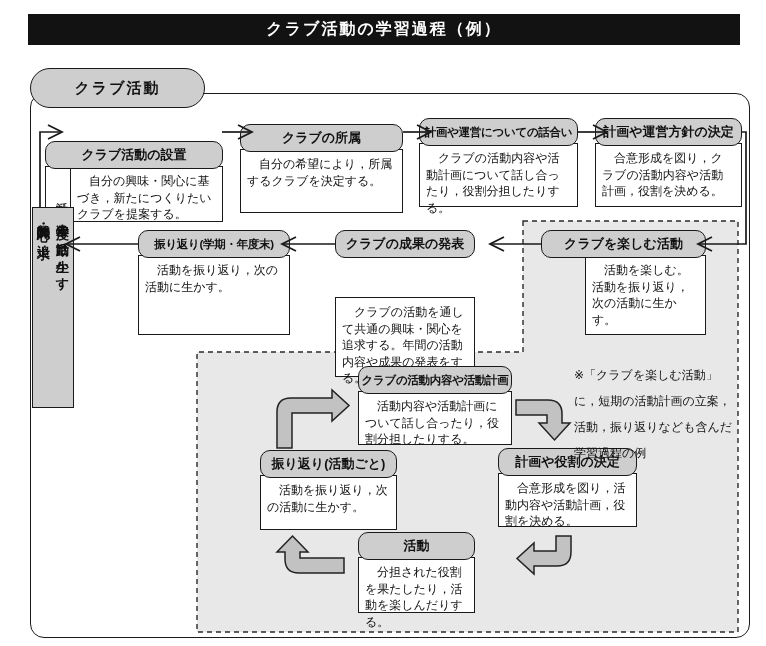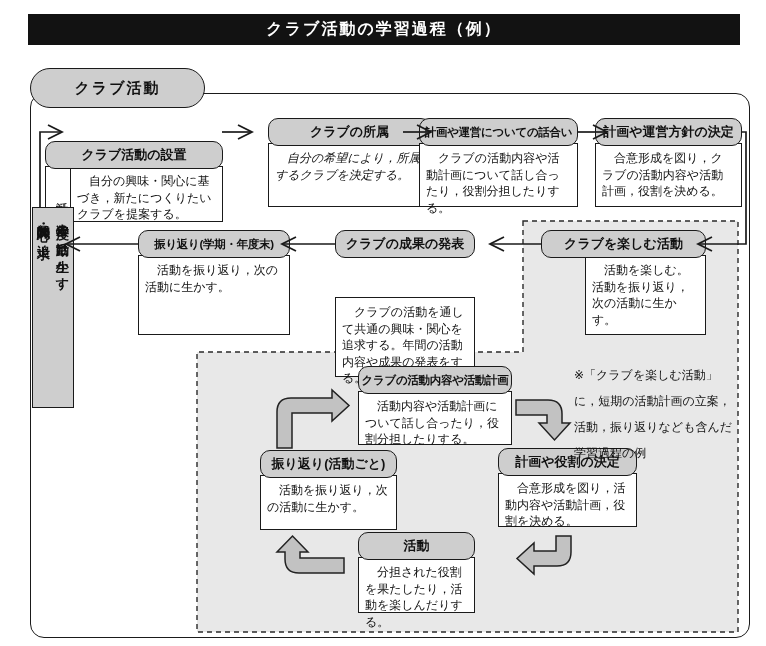--- a/index.html
+++ b/index.html
@@ -98,25 +98,25 @@
       <span>クラブ活動の設置</span>
     </div>
     <div class="body body-flex" style="height:56px;">
       <div class="sidecol">活動内容</div>
       <div class="bodytext">
         <p>自分の興味・関心に基づき，新たにつくりたいクラブを提案する。</p>
       </div>
     </div>
   </div>
 
-  <div class="unit" style="left:240px; top:118px; width:163px;margin-left:28px;">
+  <div class="unit" style="left:240px; top:124px; width:163px;">
     <div class="hdr">
       <span>クラブの所属</span>
     </div>
-    <div class="body" style="height:64px;font-style:italic;">
+    <div class="body" style="height:64px;">
       <p>自分の希望により，所属するクラブを決定する。</p>
     </div>
   </div>
 
   <div class="unit" style="left:419px; top:118px; width:159px;">
     <div class="hdr hdr-sm">
       <span>計画や運営についての話合い</span>
     </div>
     <div class="body" style="height:64px;">
       <p>クラブの活動内容や活動計画について話し合ったり，役割分担したりする。</p>

